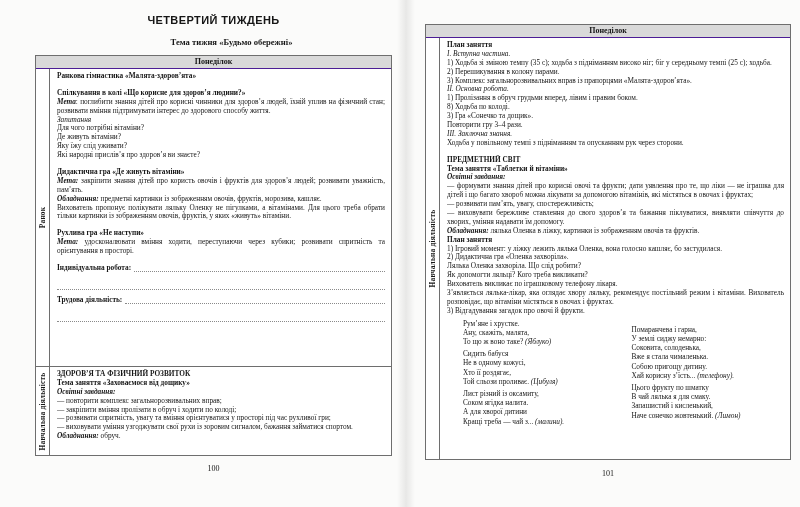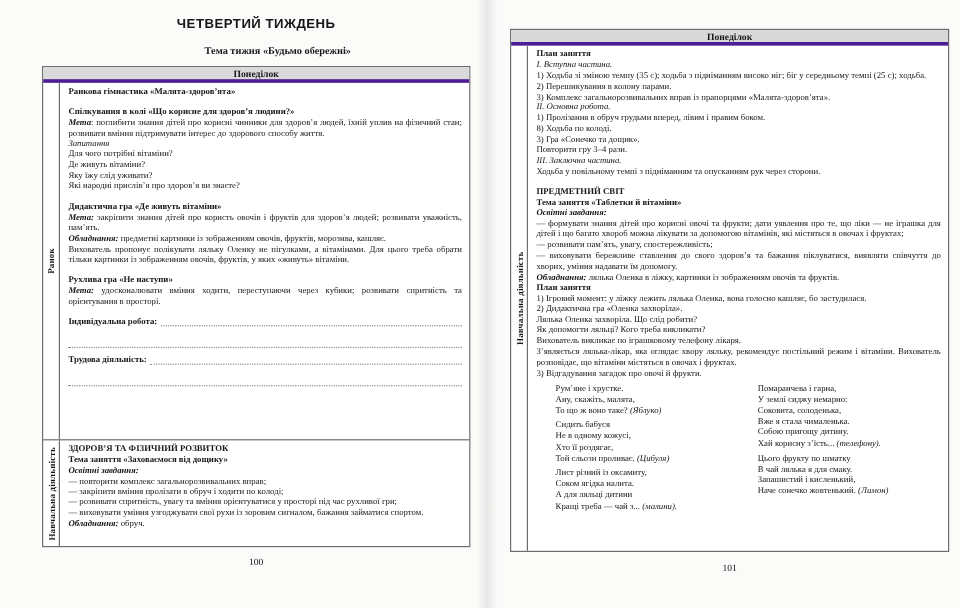--- a/index.html
+++ b/index.html
@@ -8,42 +8,42 @@
        font-family:"Liberation Serif","DejaVu Serif",serif;}
   .seam{position:absolute;left:397px;top:0;width:18px;height:507px;
         background:linear-gradient(90deg,rgba(0,0,0,0) 0%,rgba(0,0,0,0.08) 50%,rgba(0,0,0,0) 100%);}
   .week-title{position:absolute;left:35px;top:14px;width:357px;text-align:center;
         font-family:Liberation Sans, sans-serif;font-weight:bold;font-size:11px;letter-spacing:.4px;}
   .week-theme{position:absolute;left:53px;top:37px;width:357px;text-align:center;
         font-weight:bold;font-size:8.6px;}
   .sched{position:absolute;background:#fff;border:1px solid #6e6e6e;}
   .sched-left{left:35px;top:55px;width:357px;}
   .sched-right{left:425px;top:24px;width:366px;}
-  .day-header{height:13px;background:#d9d9d9;border-bottom:3px solid #4c1d95;
+  .day-header{height:13px;background:#d9d9d9;border-bottom:1px solid #4c1d95;
         font-weight:bold;font-size:8px;line-height:12px;text-align:center;}
   .row{display:flex;align-items:stretch;}
   .row + .row{border-top:1px solid #6e6e6e;}
   .row-ranok{height:297px;}
   .row-navch{height:89px;}
   .row-right{height:421px;}
   .side{width:14px;border-right:1px solid #6e6e6e;display:flex;align-items:center;justify-content:center;overflow:hidden;flex:0 0 14px;}
   .rot{transform:rotate(-90deg);white-space:nowrap;font-weight:bold;font-size:7.4px;letter-spacing:.2px;}
   .cell{flex:1;padding:3px 6px 2px 7px;overflow:hidden;}
   .para{font-size:7.3px;line-height:1.22;}
   .j{text-align:justify;}
   .gap{margin-top:8px;}
   .gap2{margin-top:6px;}
   .sn{font-style:normal;}
   .sb{font-weight:bold;}
   .si{font-style:italic;}
   .sbi{font-weight:bold;font-style:italic;}
   .field{display:flex;align-items:flex-end;}
   .field::after{content:"";flex:1;border-bottom:1px dotted #8a8a8a;margin-left:3px;transform:translateY(-1px);}
   .rule{height:17px;border-bottom:1px dotted #8a8a8a;margin-bottom:3px;}
-  .cols{display:flex;margin-top:2px;}
+  .cols{display:flex;margin-top:2px;align-items:center;}
   .col{flex:1;padding-left:16px;}
   .stanza{margin-top:3px;}
   .stanza:first-child{margin-top:1px;}
   .line{font-size:7.3px;line-height:1.26;}
   .page-num{position:absolute;text-align:center;font-size:8px;}
   .page-num-left{left:35px;top:464px;width:357px;}
   .page-num-right{left:425px;top:469px;width:366px;}
 </style>
 </head>
 <body>
@@ -112,21 +112,21 @@
         <div class="para "><span class="sb">План заняття</span></div>
         <div class="para "><span class="si">І. Вступна частина.</span></div>
         <div class="para j"><span class="sn">1) Ходьба зі зміною темпу (35 с); ходьба з підніманням високо ніг; біг у середньому темпі (25 с); ходьба.</span></div>
         <div class="para "><span class="sn">2) Перешикування в колону парами.</span></div>
         <div class="para "><span class="sn">3) Комплекс загальнорозвивальних вправ із прапорцями «Малята-здоров’ята».</span></div>
         <div class="para "><span class="si">ІІ. Основна робота.</span></div>
         <div class="para "><span class="sn">1) Пролізання в обруч грудьми вперед, лівим і правим боком.</span></div>
         <div class="para "><span class="sn">8) Ходьба по колоді.</span></div>
         <div class="para "><span class="sn">3) Гра «Сонечко та дощик».</span></div>
         <div class="para "><span class="sn">Повторити гру 3–4 рази.</span></div>
-        <div class="para "><span class="si">ІІІ. Заключна частина.</span></div>
+        <div class="para "><span class="si">ІІІ. Заключна знання.</span></div>
         <div class="para "><span class="sn">Ходьба у повільному темпі з підніманням та опусканням рук через сторони.</span></div>
         <div class="para gap"><span class="sb">ПРЕДМЕТНИЙ СВІТ</span></div>
         <div class="para "><span class="sb">Тема заняття «Таблетки й вітаміни»</span></div>
         <div class="para "><span class="sbi">Освітні завдання:</span></div>
         <div class="para j"><span class="sn">— формувати знання дітей про корисні овочі та фрукти; дати уявлення про те, що ліки — не іграшка для дітей і що багато хвороб можна лікувати за допомогою вітамінів, які містяться в овочах і фруктах;</span></div>
         <div class="para "><span class="sn">— розвивати пам’ять, увагу, спостережливість;</span></div>
         <div class="para j"><span class="sn">— виховувати бережливе ставлення до свого здоров’я та бажання піклуватися, виявляти співчуття до хворих, уміння надавати їм допомогу.</span></div>
         <div class="para j"><span class="sbi">Обладнання:</span><span class="sn"> лялька Оленка в ліжку, картинки із зображенням овочів та фруктів.</span></div>
         <div class="para "><span class="sb">План заняття</span></div>
         <div class="para j"><span class="sn">1) Ігровий момент: у ліжку лежить лялька Оленка, вона голосно кашляє, бо застудилася.</span></div>
@@ -145,21 +145,21 @@
             </div>
             <div class="stanza">
               <div class="line"><span class="sn">Сидить бабуся</span></div>
               <div class="line"><span class="sn">Не в одному кожусі,</span></div>
               <div class="line"><span class="sn">Хто її роздягає,</span></div>
               <div class="line"><span class="sn">Той сльози проливає. </span><span class="si">(Цибуля)</span></div>
             </div>
             <div class="stanza">
               <div class="line"><span class="sn">Лист різний із оксамиту,</span></div>
               <div class="line"><span class="sn">Соком ягідка налита.</span></div>
-              <div class="line"><span class="sn">А для ляльці дитини</span></div>
+              <div class="line"><span class="sn">А для хворої дитини</span></div>
               <div class="line"><span class="sn">Кращі треба — чай з... </span><span class="si">(малини).</span></div>
             </div>
           </div>
           <div class="col">
             <div class="stanza">
               <div class="line"><span class="sn">Помаранчева і гарна,</span></div>
               <div class="line"><span class="sn">У землі сиджу немарно:</span></div>
               <div class="line"><span class="sn">Соковита, солоденька,</span></div>
               <div class="line"><span class="sn">Вже я стала чималенька.</span></div>
               <div class="line"><span class="sn">Собою пригощу дитину.</span></div>

